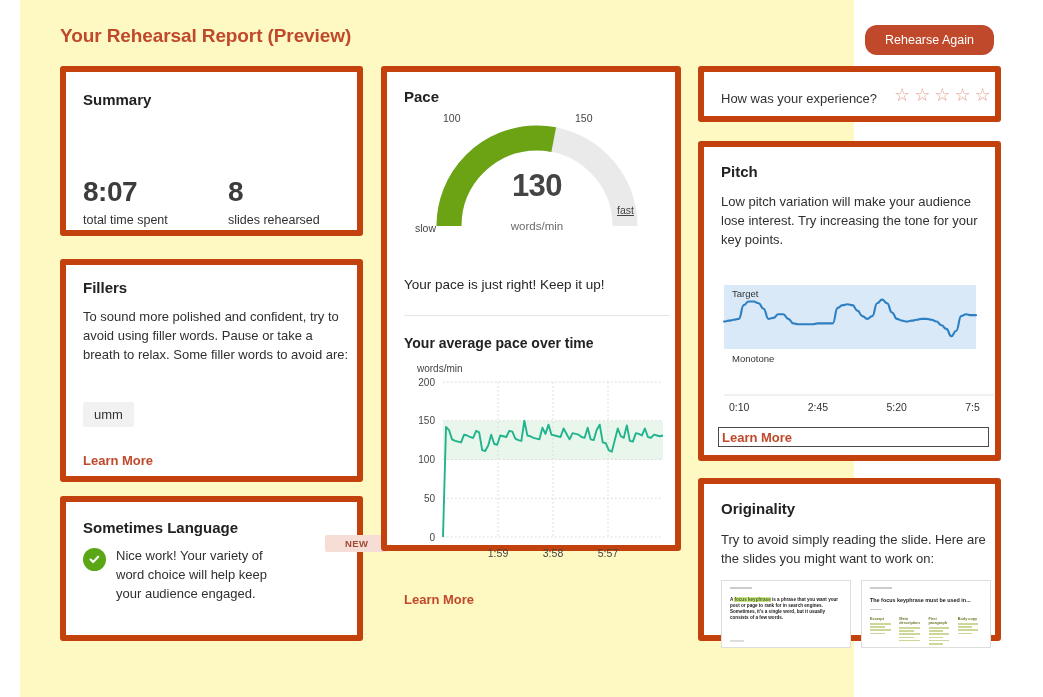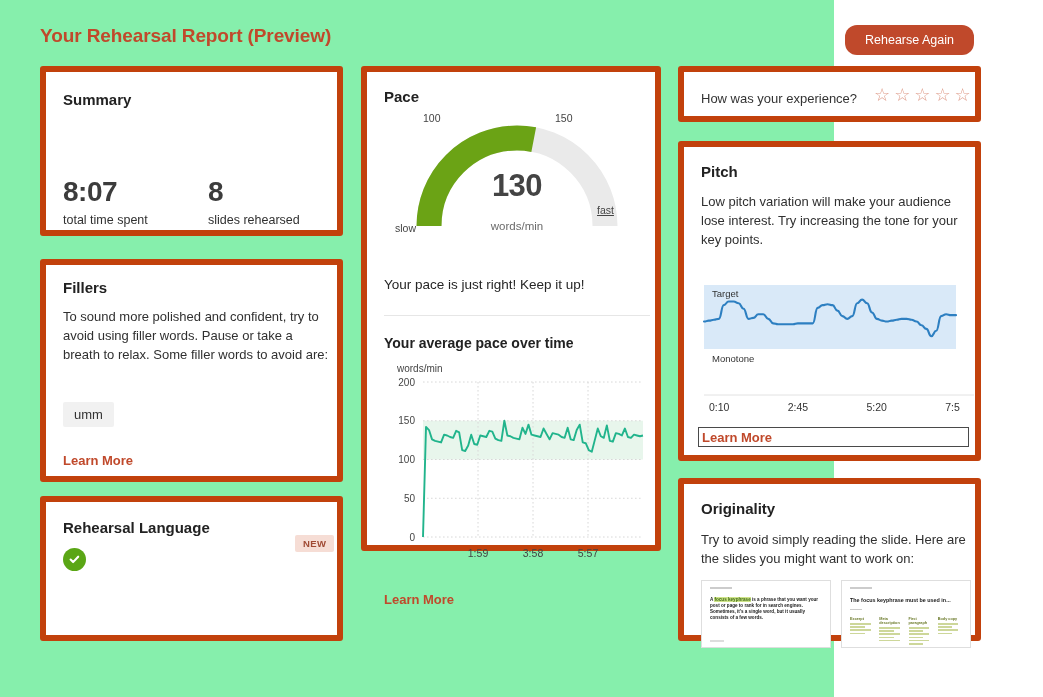--- a/index.html
+++ b/index.html
@@ -3,21 +3,21 @@
 <meta charset="utf-8">
 <style>
   * { box-sizing: border-box; }
   html, body {
     margin: 0; padding: 0;
     width: 1043px; height: 697px;
     background: #ffffff;
     font-family: "Liberation Sans", sans-serif;
     overflow: hidden;
   }
-  .page { position: relative; width: 834px; height: 697px; background:#86efac; }
+  .page { position: relative; width: 834px; height: 697px; background:#fef9c3;margin-left:20px; }
 
   
   .header { position:absolute; left:0; top:0; width:1043px; height:66px; }
   .page-title {
     position:absolute; left:40px; top:25px;
     font-size:19px; font-weight:bold; color:#c0492b;
     letter-spacing:-0.1px;
   }
   .rehearse-btn {
     position:absolute; left:845px; top:25px;
@@ -59,24 +59,24 @@
   .fill-text  { position:absolute; left:17px; top:42px; width:268px; }
   .filler-chip {
     position:absolute; left:17px; top:137px;
     background:#f1f1f1; color:#333;
     font-size:13px; padding:5px 11px; border-radius:2px;
   }
   #fillers-learn { position:absolute; left:17px; top:188px; }
 
   .rep-title { position:absolute; left:17px; top:17px; }
   .new-badge {
-    position:absolute; left:249px; top:33px;
+    position:absolute; left:259px; top:33px;
     background:#f6ddd5; color:#a04a34;
     font-size:9.5px; font-weight:bold; letter-spacing:0.4px;
-    padding:3px 8px; border-radius:2px;
+    padding:3px 20px; border-radius:2px;
   }
   .check-icon {
     position:absolute; left:17px; top:46px;
     width:23px; height:23px; border-radius:50%;
     background:#5aa615; display:flex; align-items:center; justify-content:center;
   }
   .check-icon svg { display:block; }
   .rep-text { position:absolute; left:50px; top:44px; width:175px; }
 
   
@@ -168,27 +168,28 @@
   </div>
 
   <div class="card" id="fillers-card">
     <div class="card-title fill-title">Fillers</div>
     <div class="card-text fill-text">To sound more polished and confident, try to avoid using filler words. Pause or take a breath to relax. Some filler words to avoid are:</div>
     <div class="filler-chip">umm</div>
     <a class="learn-more" id="fillers-learn">Learn More</a>
   </div>
 
   <div class="card" id="repetitive-card">
-    <div class="card-title rep-title">Rehearsal Language</div>
+    <div class="card-title rep-title">Sometimes Language</div>
     <div class="new-badge">NEW</div>
     <div class="check-icon">
       <svg width="13" height="13" viewBox="0 0 13 13">
           <path d="M2.6 6.6 L5.1 9.1 L10.2 3.7" stroke="#fff" stroke-width="2.1" fill="none" stroke-linecap="round" stroke-linejoin="round"></path>
         </svg>
     </div>
+    <div class="card-text rep-text">Nice work! Your variety of word choice will help keep your audience engaged.</div>
   </div>
 
   <div class="card" id="pace-card">
     <div class="card-title pace-title">Pace</div>
 
     <div class="gauge-wrap">
       <svg width="264" height="130" viewBox="0 0 264 130">
         <path d="M 44 118 A 88 88 0 0 1 220 118" stroke="#eaeaea" stroke-width="25" fill="none"></path>
         <path id="gauge-fill" d="M 44 118 A 88 88 0 0 1 220 118" stroke="#6ba315" stroke-width="25" fill="none" stroke-dasharray="154.8394873046875 276.49908447265625" stroke-dashoffset="0"></path>
       </svg>

